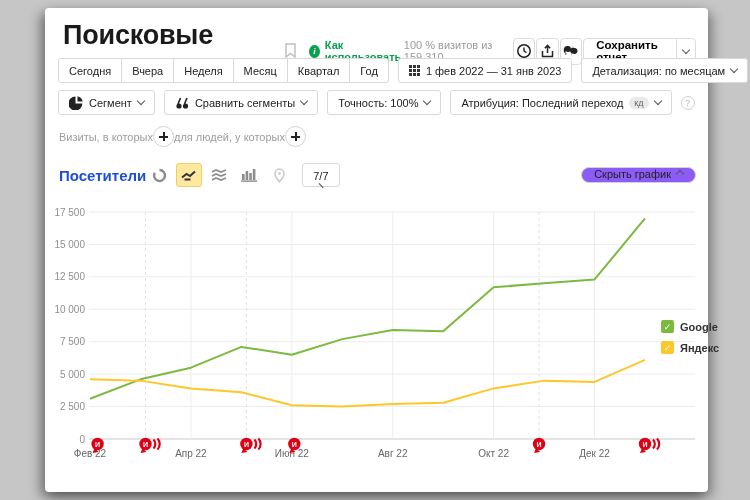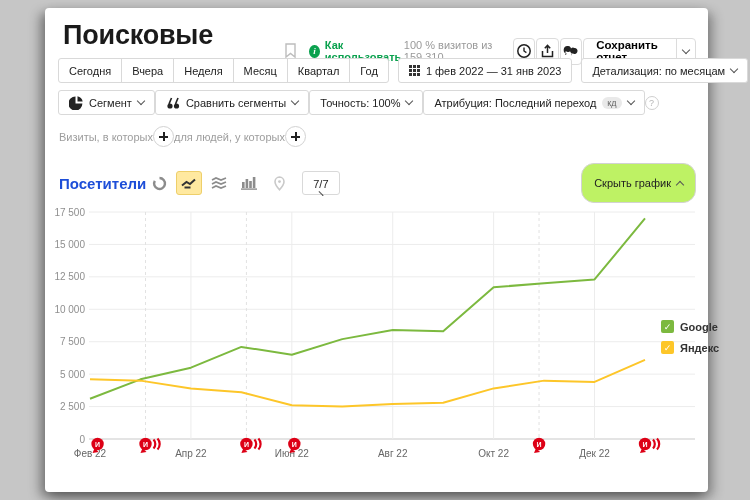--- a/index.html
+++ b/index.html
@@ -33,40 +33,40 @@
   .btn { height:25px; background:#fff; border:1px solid #d9d9d9; border-radius:3px; font-size:11px;
     color:#222; padding:0 10px; display:inline-flex; align-items:center; gap:6px; cursor:pointer; white-space:nowrap; }
   .btn-group { display:inline-flex; }
   .btn-group .btn { border-radius:0; margin-left:-1px; }
   .btn-group .btn:first-child { border-radius:3px 0 0 3px; margin-left:0; }
   .btn-group .btn:last-child { border-radius:0 3px 3px 0; }
   .chev { width:6px; height:6px; border-right:1.4px solid #555; border-bottom:1.4px solid #555;
     transform:rotate(45deg); margin-top:-3px; display:inline-block; }
   .chev.up { transform:rotate(-135deg); margin-top:3px; }
   .row-f1 { position:absolute; top:50px; left:13px; display:flex; align-items:center; gap:9px; }
-  .row-f2 { position:absolute; top:82px; left:13px; display:flex; align-items:center; }
+  .row-f2 { position:absolute; top:82px; left:13px; display:flex; align-items:center; gap:9px; }
   .q-circle { width:14px; height:14px; border:1px solid #cfcfcf; border-radius:50%; color:#b5b5b5;
     font-size:9px; display:inline-flex; align-items:center; justify-content:center; cursor:pointer; }
   .badge { background:#e9e9e9; border-radius:8px; padding:1px 5px; font-size:9px; color:#666; }
   .row-cond { position:absolute; top:118px; left:14px; display:flex; align-items:center; }
   .cond-label { color:#9d9d9d; font-size:11px; }
   .plus-btn { width:21px; height:21px; border:1px solid #d2d2d2; border-radius:50%; background:#fff;
     position:relative; cursor:pointer; }
   .plus-btn::before, .plus-btn::after { content:""; position:absolute; background:#222; }
   .plus-btn::before { left:5px; right:5px; top:9px; height:1.6px; }
   .plus-btn::after { top:5px; bottom:5px; left:9px; width:1.6px; }
   
   .row-cb { position:absolute; top:155px; left:14px; right:12px; display:flex; align-items:center; }
   .metric-title { font-size:15px; font-weight:700; color:#1d4ed8; }
   .ct-icon { width:26px; height:24px; display:inline-flex; align-items:center; justify-content:center;
     border-radius:3px; cursor:pointer; margin-right:4px; }
   .ct-icon.selected { background:#ffe9a0; border:1px solid #eecf6a; }
   .goals-btn { height:24px; margin-left:6px;flex-direction:column; }
-  .hide-chart { margin-left:auto; height:40px; border:1px solid #d2d2d2; border-radius:13px; background:#bef264;
-    font-size:11px; color:#222; padding:0 12px; display:inline-flex; align-items:center; gap:6px; cursor:pointer; }
+  .hide-chart { margin-left:auto; height:16px; border:1px solid #d2d2d2; border-radius:13px; background:#8b5cf6;
+    font-size:11px; color:#222; padding:0 12px; display:inline-flex; gap:6px; cursor:pointer; }
   
   .chart-wrap { position:absolute; top:190px; left:0; width:663px; height:280px; }
   .chart-wrap svg text { font-family:"Liberation Sans","DejaVu Sans",sans-serif; }
   .legend { position:absolute; top:312px; left:616px; display:flex; flex-direction:column; gap:8px; }
   .legend-row { display:flex; align-items:center; gap:6px; cursor:pointer; }
   .legend-box { width:13px; height:13px; border-radius:2px; color:#fff; font-size:9px; font-weight:bold;
     display:inline-flex; align-items:center; justify-content:center; }
   .legend-label { font-size:11px; color:#333;font-weight:bold; }
 </style>
 </head>

